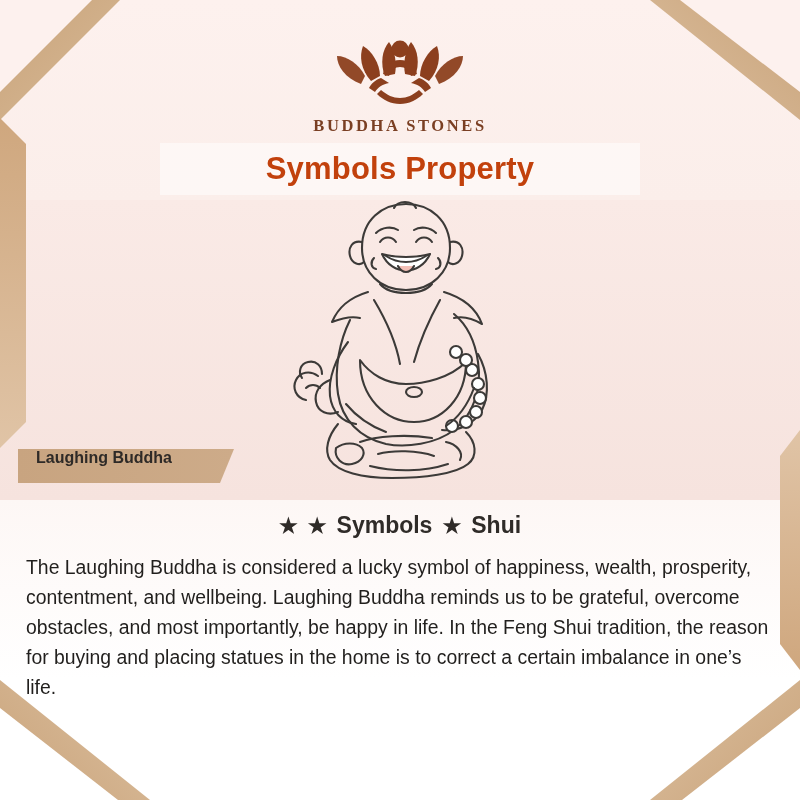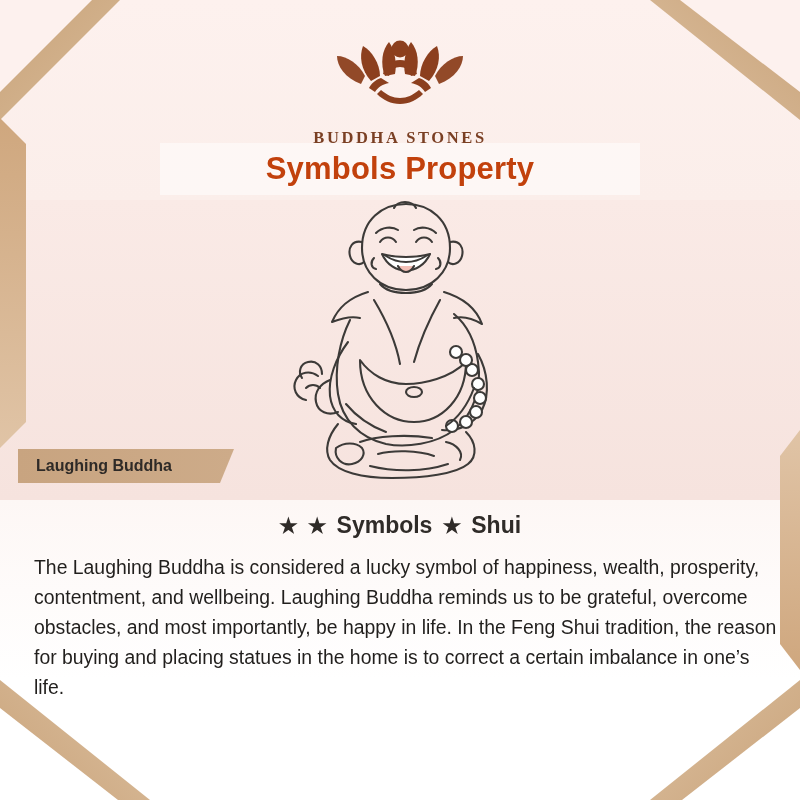--- a/index.html
+++ b/index.html
@@ -84,21 +84,21 @@
   }
   .right-notch {
     position: absolute; right: 0; top: 430px; width: 20px; height: 240px;
     background: linear-gradient(180deg, #e0c4a6 0%, #cfa77e 100%);
     clip-path: polygon(20px 0, 20px 240px, 0 214px, 0 26px);
   }
 
   
   .brand {
     position: absolute; left: 0; top: 24px; width: 800px;
-    display: flex; flex-direction: column; align-items: center; gap: 12px;
+    display: flex; flex-direction: column; align-items: center;
   }
   .logo-mark { width: 150px; height: 86px; display: block; }
   .brand-name {
     margin-top: 6px;
     font-size: 16.5px;
     letter-spacing: 2.6px;
     font-weight: 700;
     color: #7a3f23;
     font-family: "Liberation Serif", serif;
   }
@@ -124,37 +124,37 @@
   .illus svg { width: 100%; height: 100%; display: block; }
 
   
   .ribbon {
     position: absolute; left: 18px; top: 449px; height: 34px;
     padding: 0 18px 0 18px;
     background: linear-gradient(90deg, #c8a480 0%, #cdab89 100%);
     color: #2e2a27;
     font-size: 16px;
     font-weight: 700;
-    display: flex; align-items: center;
+    display: flex; align-items: flex-start;
     clip-path: polygon(0 0, 100% 0, calc(100% - 14px) 100%, 0 100%);
     min-width: 216px;
   }
 
   
   .keywords {
     position: absolute; left: 0; top: 512px; width: 800px;
     display: flex; align-items: center; justify-content: center;
     gap: 10px;
     font-size: 23px; font-weight: 700; color: #2f2b28;
   }
   .kw-star { color: #2f2b28; font-size: 21px; }
 
   
   .body-copy {
-    position: absolute; left: 34px; top: 552px; width: 748px;
+    position: absolute; left: 26px; top: 552px; width: 748px;
     font-size: 19.4px;
     line-height: 30px;
     color: #211f1d;
     font-family: "Liberation Sans", sans-serif;
   }
 </style>
 </head>
 <body>
 
 <div class="page">

